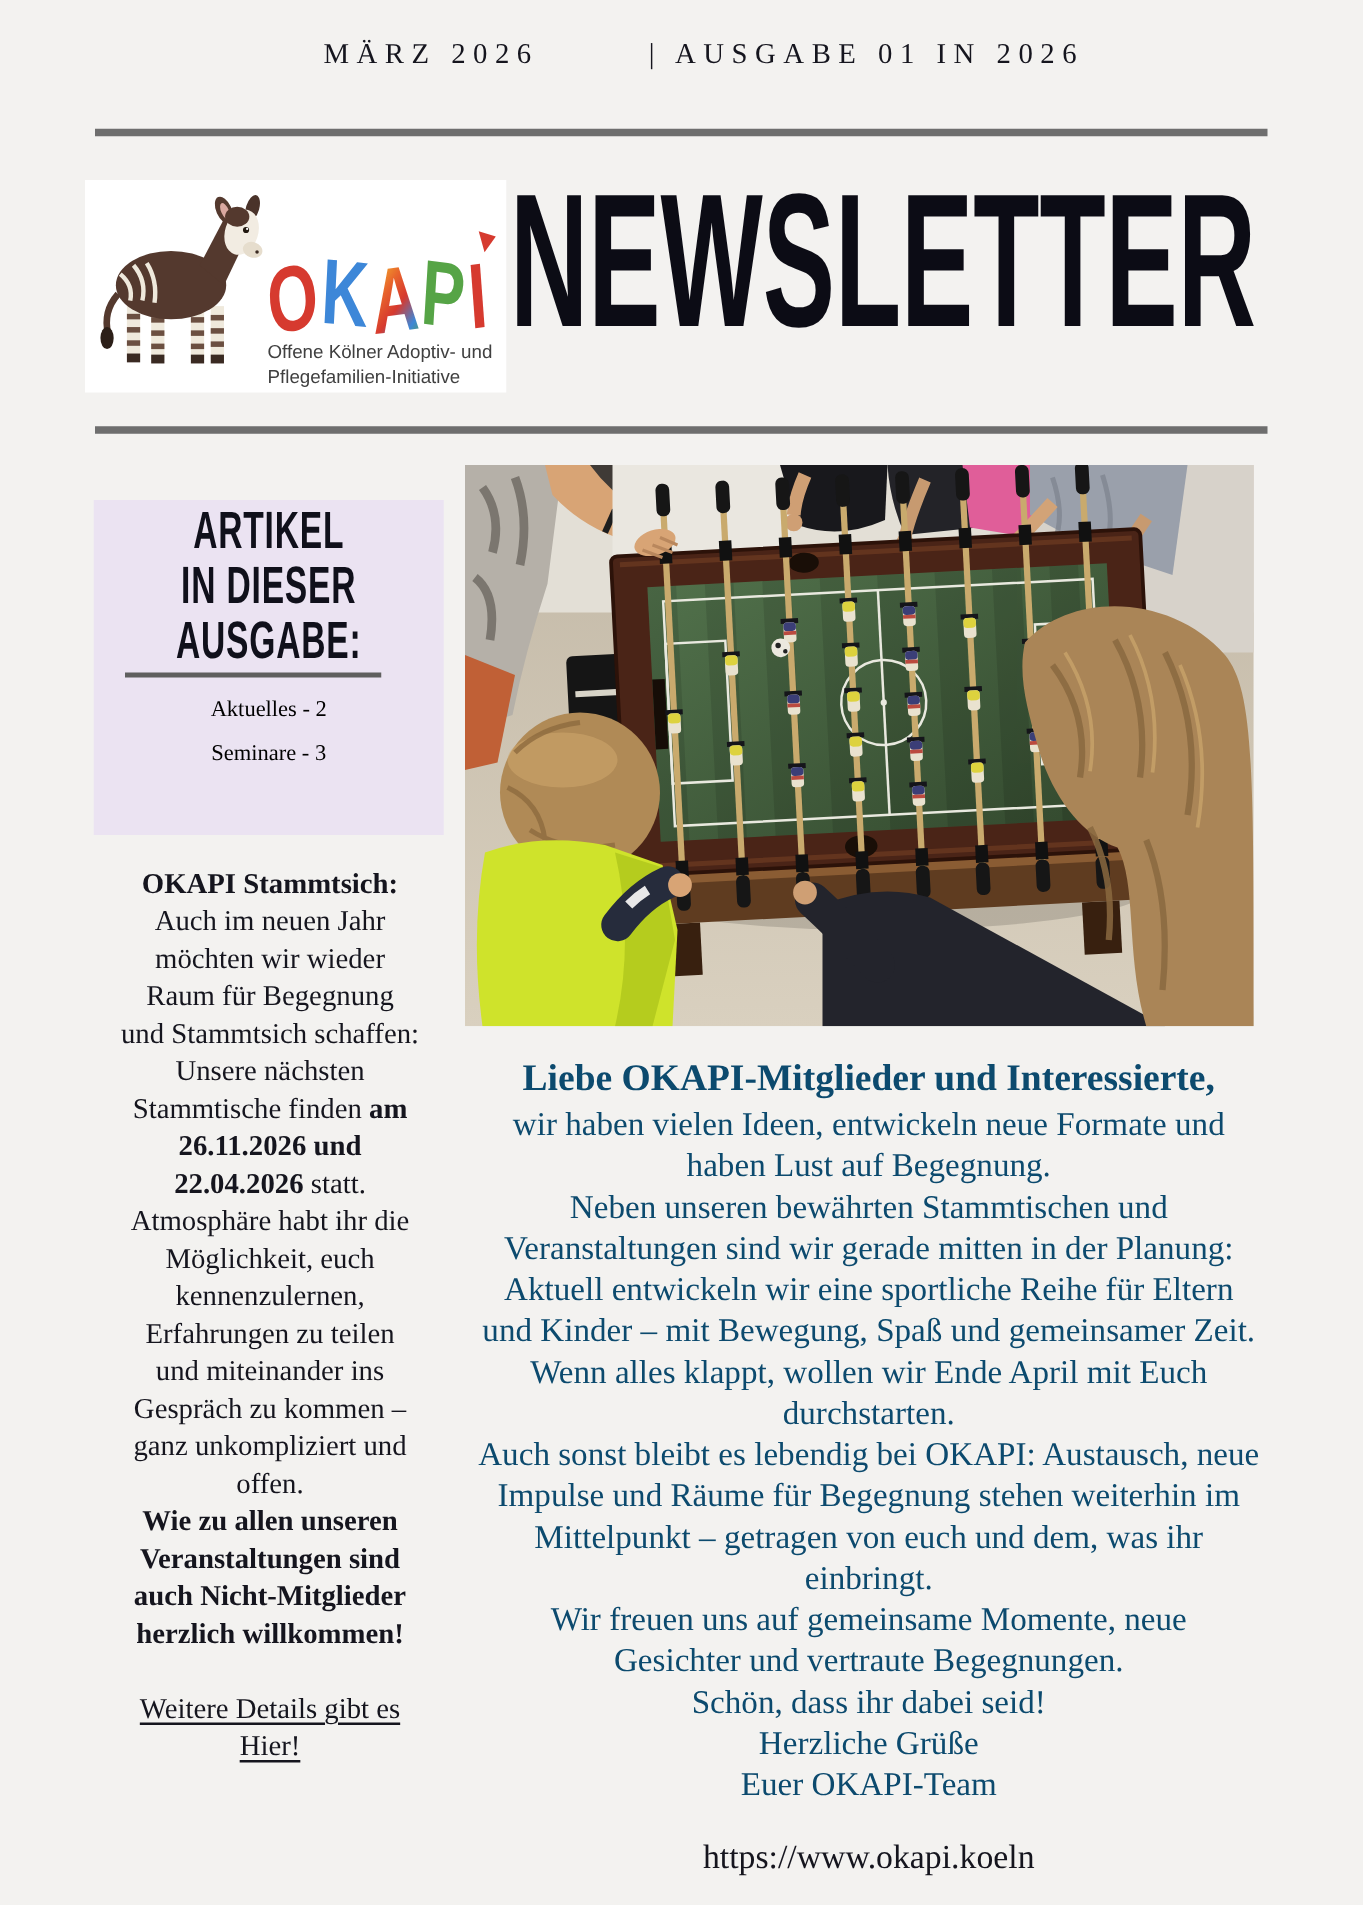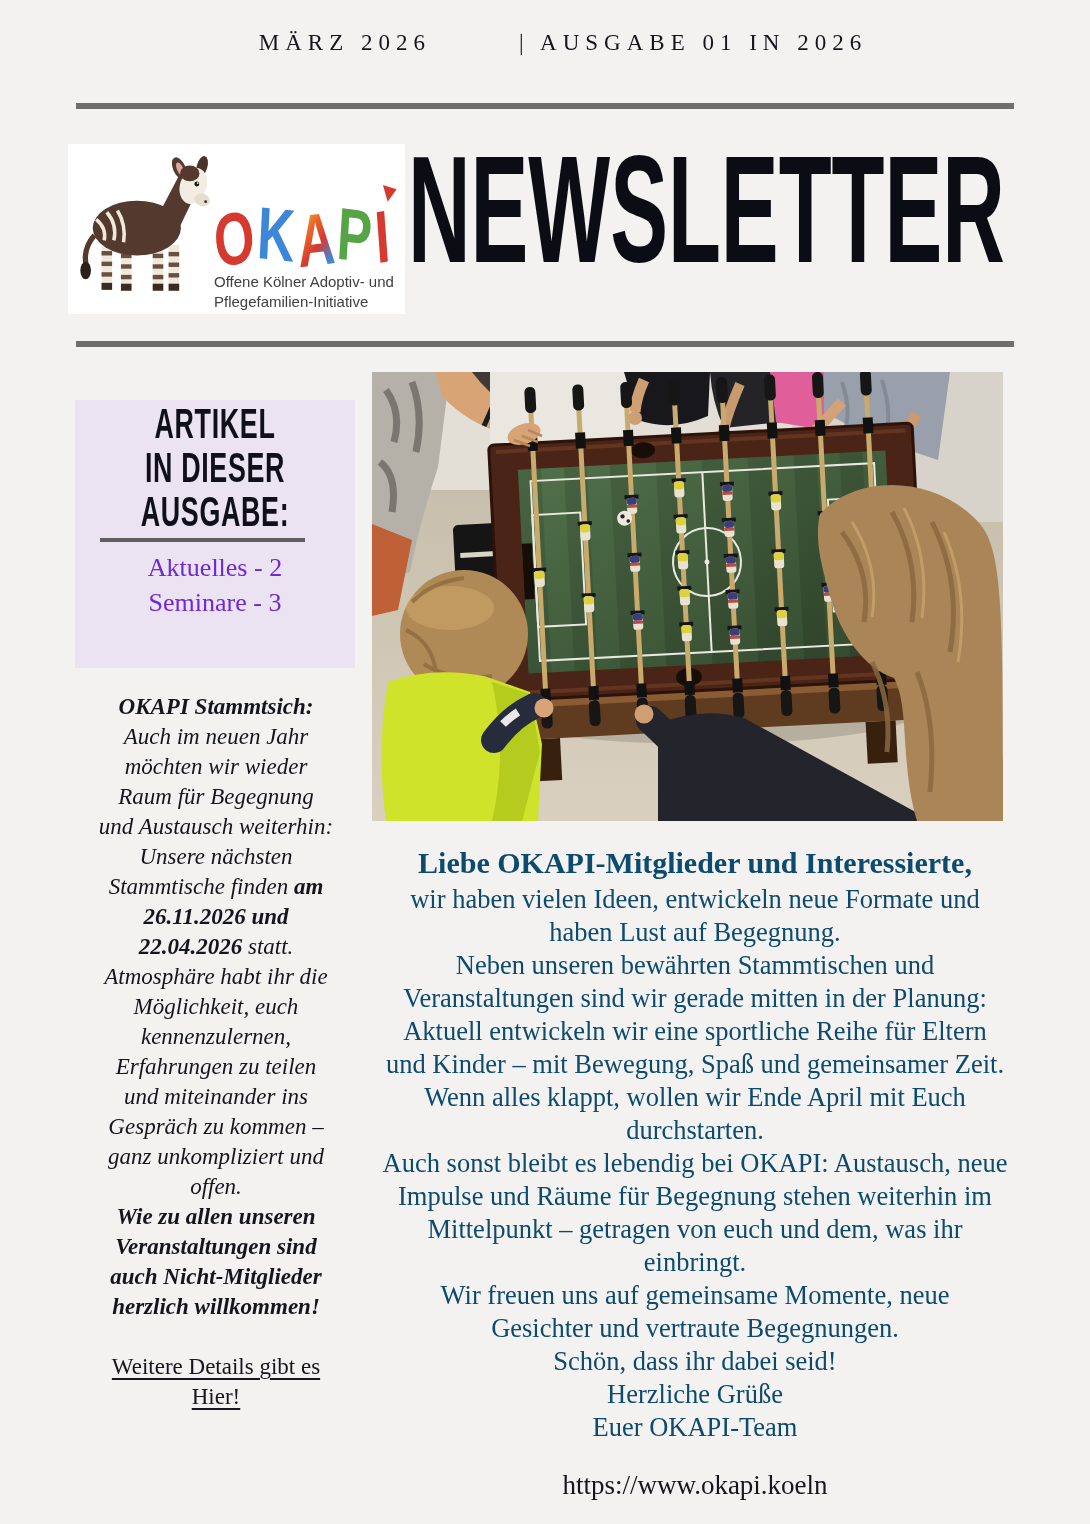--- a/index.html
+++ b/index.html
@@ -59,28 +59,28 @@
 
   
   .toc{position:absolute;left:75px;top:400px;width:280px;height:268px;background:#ebe3f2;}
   .toc-heading{
     padding-top:2px;text-align:center;white-space:pre;
     font-family:"Liberation Sans",sans-serif;font-weight:bold;font-size:42px;line-height:44px;
     letter-spacing:1px;color:#10101b;
     transform:scaleX(0.64);transform-origin:50% 0;
   }
   .toc-rule{width:205px;height:4px;background:#5f5f5f;margin:4px 0 0 25px;}
-  .toc-items{margin-top:8px;text-align:center;font-size:26px;line-height:35px;color:#6d28d9;}
+  .toc-items{margin-top:8px;text-align:center;font-size:18px;line-height:35px;color:#000000;}
 
   
   .left-col{
     position:absolute;left:75px;top:692px;width:282px;
     text-align:center;font-size:23px;line-height:30px;color:#15151e;
   }
-  .al-line{white-space:nowrap;font-style:italic;}
+  .al-line{white-space:nowrap;}
   .al-line span.b{font-weight:bold;}
   .al-line.gap{height:30px;}
   .details-link{
     margin-top:0;text-decoration:underline;white-space:pre-line;cursor:pointer;
     font-size:23px;line-height:30px;color:#15151e;text-underline-offset:4px;
   }
 
   
   .photo{position:absolute;left:372px;top:372px;width:631px;height:449px;}
   .photo svg{display:block;}
@@ -175,21 +175,21 @@
     <div>Seminare - 3</div>
   </div>
 </div>
 
 <div class="left-col">
   <div>
       <div class="al-line"><span class="b">OKAPI Stammtsich:</span></div>
       <div class="al-line"><span>Auch im neuen Jahr</span></div>
       <div class="al-line"><span>möchten wir wieder</span></div>
       <div class="al-line"><span>Raum für Begegnung</span></div>
-      <div class="al-line"><span>und Austausch weiterhin:</span></div>
+      <div class="al-line"><span>und Stammtsich schaffen:</span></div>
       <div class="al-line"><span>Unsere nächsten</span></div>
       <div class="al-line"><span>Stammtische finden </span><span class="b">am</span></div>
       <div class="al-line"><span class="b">26.11.2026 und</span></div>
       <div class="al-line"><span class="b">22.04.2026</span><span> statt.</span></div>
       <div class="al-line"><span>Atmosphäre habt ihr die</span></div>
       <div class="al-line"><span>Möglichkeit, euch</span></div>
       <div class="al-line"><span>kennenzulernen,</span></div>
       <div class="al-line"><span>Erfahrungen zu teilen</span></div>
       <div class="al-line"><span>und miteinander ins</span></div>
       <div class="al-line"><span>Gespräch zu kommen –</span></div>

